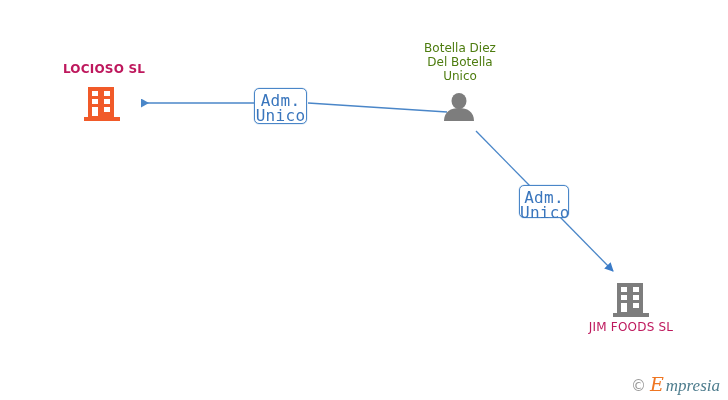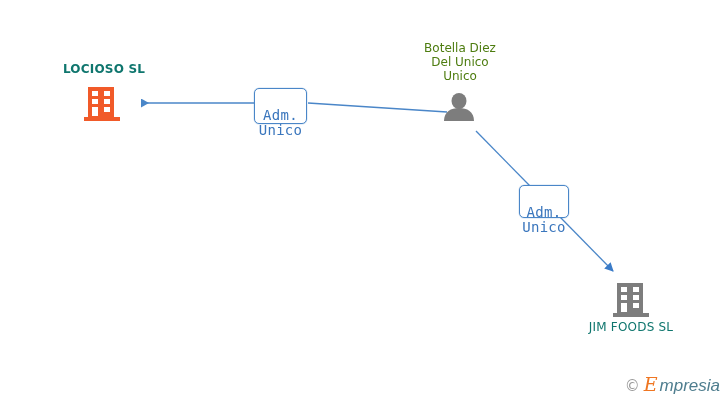--- a/index.html
+++ b/index.html
@@ -22,21 +22,21 @@
     width: 728px;
     height: 400px;
   }
   .node {
     position: absolute;
   }
   
   .company-label {
     position: absolute;
     white-space: nowrap;
-    color: #0f766e;
+    color: #be185d;
     font-size: 12px;
     letter-spacing: 0.2px;
     text-align: center;
   }
   .company-label.bold {
     font-weight: bold;
   }
   .bld {
     position: absolute;
     width: 36px;
@@ -58,24 +58,24 @@
   }
   
   .badge {
     position: absolute;
     box-sizing: border-box;
     background: #ffffff;
     border: 1px solid #4a86c8;
     border-radius: 5px;
     color: #3a76bd;
     font-family: "DejaVu Sans Mono", monospace;
-    font-size: 14px;
+    font-size: 16px;
     line-height: 15px;
     text-align: center;
-    padding-top: 19px;
+    padding-top: 4px;
     box-shadow: 0 0 0 0.5px rgba(74,134,200,0.25);
   }
   .badge .ln {
     display: block;
     letter-spacing: 0.3px;
   }
   
   .watermark {
     position: absolute;
     right: 8px;
@@ -92,21 +92,21 @@
   }
   .wm-e {
     color: #ef7622;
     font-family: "DejaVu Serif", serif;
     font-style: italic;
     font-size: 19px;
     line-height: 19px;
   }
   .wm-rest {
     color: #4e7d8e;
-    font-family: Liberation Sans, sans-serif;
+    font-family: Liberation Serif, serif;
     font-style: italic;
     font-size: 17px;
     line-height: 17px;
     margin-left: -2px;
   }
 </style>
 </head>
 <body>
 
 <div id="canvas">
@@ -140,21 +140,21 @@
       <rect x="8" y="12" width="6" height="5" fill="#ffffff"></rect>
       <rect x="20" y="12" width="6" height="5" fill="#ffffff"></rect>
       <rect x="8" y="20" width="6" height="9" fill="#ffffff"></rect>
       <rect x="20" y="20" width="6" height="5" fill="#ffffff"></rect>
     </svg>
   </div>
 
   <div class="node" style="left:0px; top:0px;">
     <div class="person-label" style="left:390px; top:41px; width:140px;">
       <span>Botella Diez</span><br>
-      <span>Del Unico</span><br>
+      <span>Del Botella</span><br>
       <span>Unico</span>
     </div>
     <svg class="person-icon" style="left:442px; top:93px;" viewBox="0 0 34 28">
       <ellipse cx="17" cy="8" rx="7.5" ry="8" fill="#7d7d7d"></ellipse>
       <path d="M2,28 C2,18.5 9,15 17,15 C25,15 32,18.5 32,28 z" fill="#7d7d7d"></path>
     </svg>
   </div>
 
   <div class="node" style="left:0px; top:0px;">
     <svg class="bld" style="left:613px; top:283px;" viewBox="0 0 36 34">

